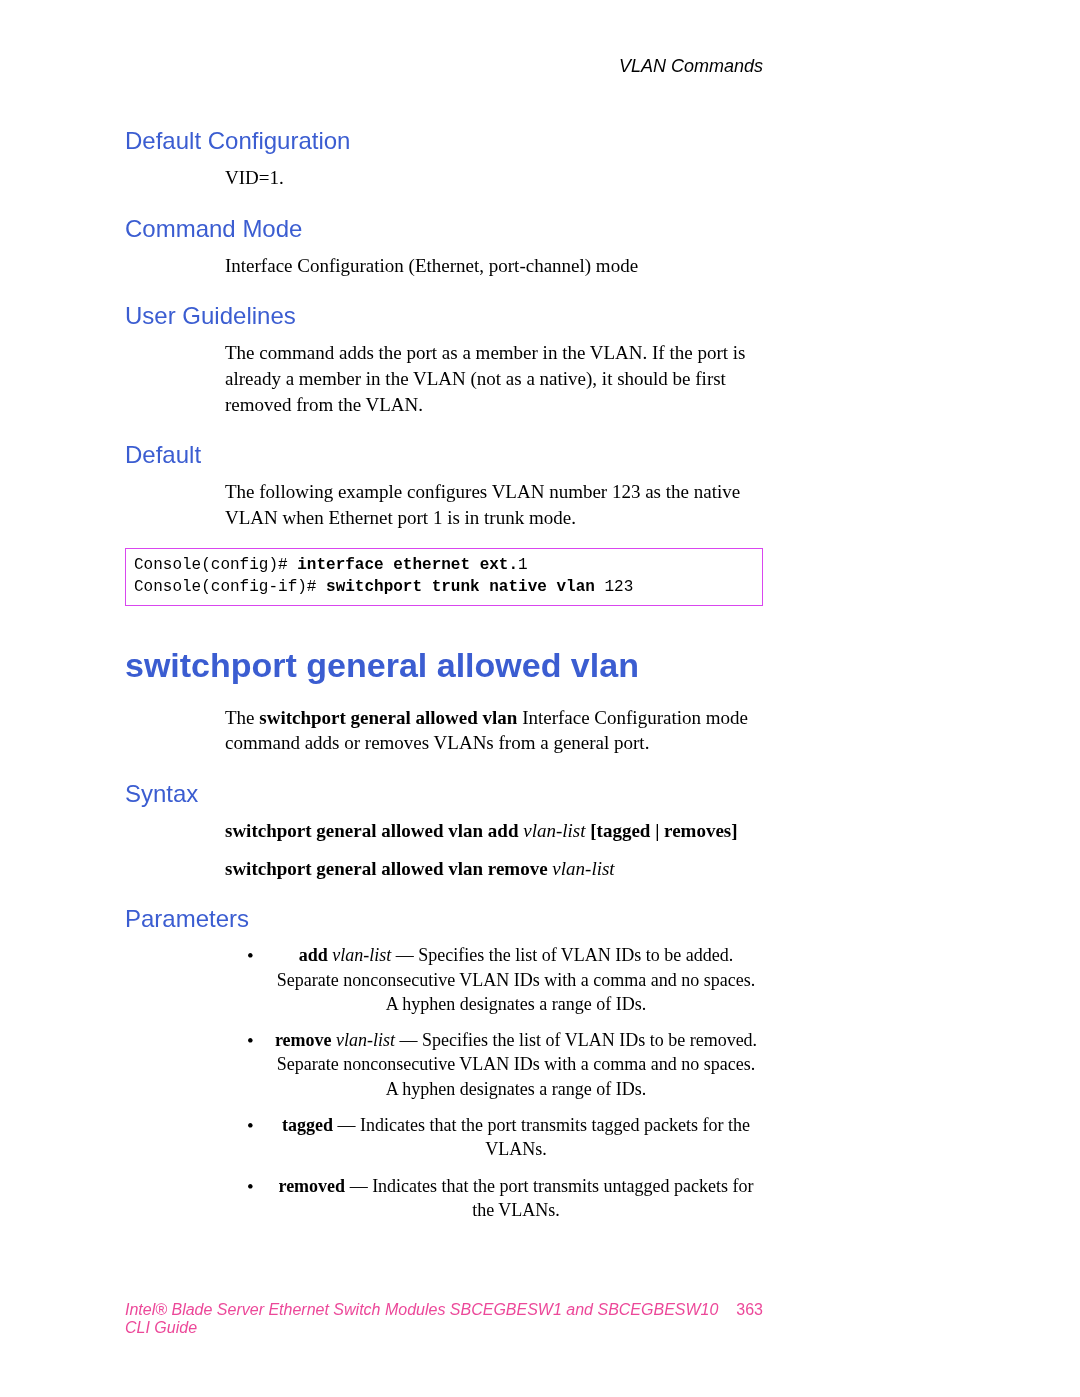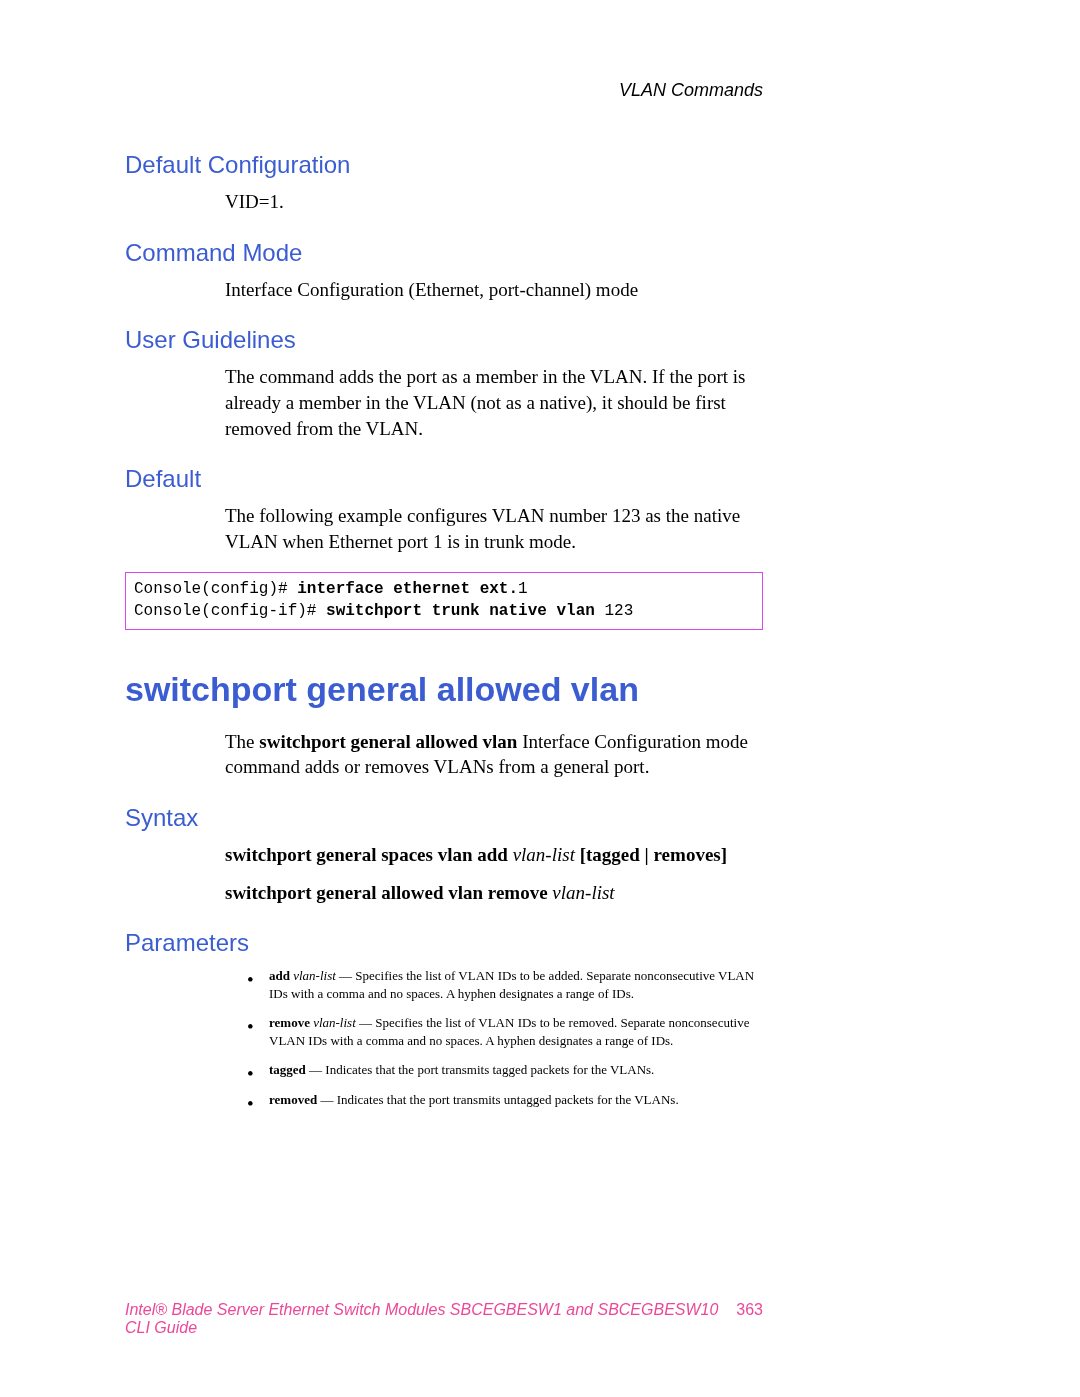--- a/index.html
+++ b/index.html
@@ -9,21 +9,21 @@
     height: 1397px;
     background: #ffffff;
     font-family: "Times New Roman", Times, serif;
     color: #000;
   }
   .page {
     position: relative;
     width: 888px;
     height: 1397px;
     box-sizing: border-box;
-    padding: 80px 125px 60px 125px;
+    padding: 56px 125px 60px 125px;
   }
   .running-header {
     text-align: right;
     font-family: Arial, Helvetica, sans-serif;
     font-style: italic;
     font-size: 18px;
     color: #000;
     margin-bottom: 50px;
   }
   .section-heading {
@@ -59,22 +59,23 @@
   .syntax-line {
     margin: 6px 0 12px 0;
     font-size: 19px;
   }
   .syntax-line .b { font-weight: bold; }
   .syntax-line .i { font-style: italic; }
   ul.params {
     list-style: none;
     padding: 0;
     margin: 6px 0 0 22px;
-    font-size: 13px;
+    font-size: 18px;
     line-height: 1.35;
+    text-align: center;
   }
   ul.params li {
     position: relative;
     padding-left: 22px;
     margin-bottom: 12px;
   }
   ul.params li::before {
     content: "•";
     position: absolute;
     left: 0;
@@ -127,21 +128,21 @@
 
   <div class="main-heading">switchport general allowed vlan</div>
 
   <div class="body-indent">
     <p><span>The </span><b>switchport general allowed vlan</b><span> Interface Configuration mode command adds or removes VLANs from a general port.</span></p>
   </div>
 
   <div class="section-heading">Syntax</div>
   <div class="body-indent">
     <div class="syntax-line">
-      <span class="b">switchport general spaces vlan add </span><span class="i">vlan-list </span><span class="b">[tagged | removes]</span>
+      <span class="b">switchport general allowed vlan add </span><span class="i">vlan-list </span><span class="b">[tagged | removes]</span>
     </div>
     <div class="syntax-line">
       <span class="b">switchport general allowed vlan remove </span><span class="i">vlan-list</span>
     </div>
   </div>
 
   <div class="section-heading">Parameters</div>
   <div class="body-indent">
     <ul class="params">
       <li><b>add </b><i>vlan-list</i><span> — Specifies the list of VLAN IDs to be added. Separate nonconsecutive VLAN IDs with a comma and no spaces. A hyphen designates a range of IDs.</span></li>

